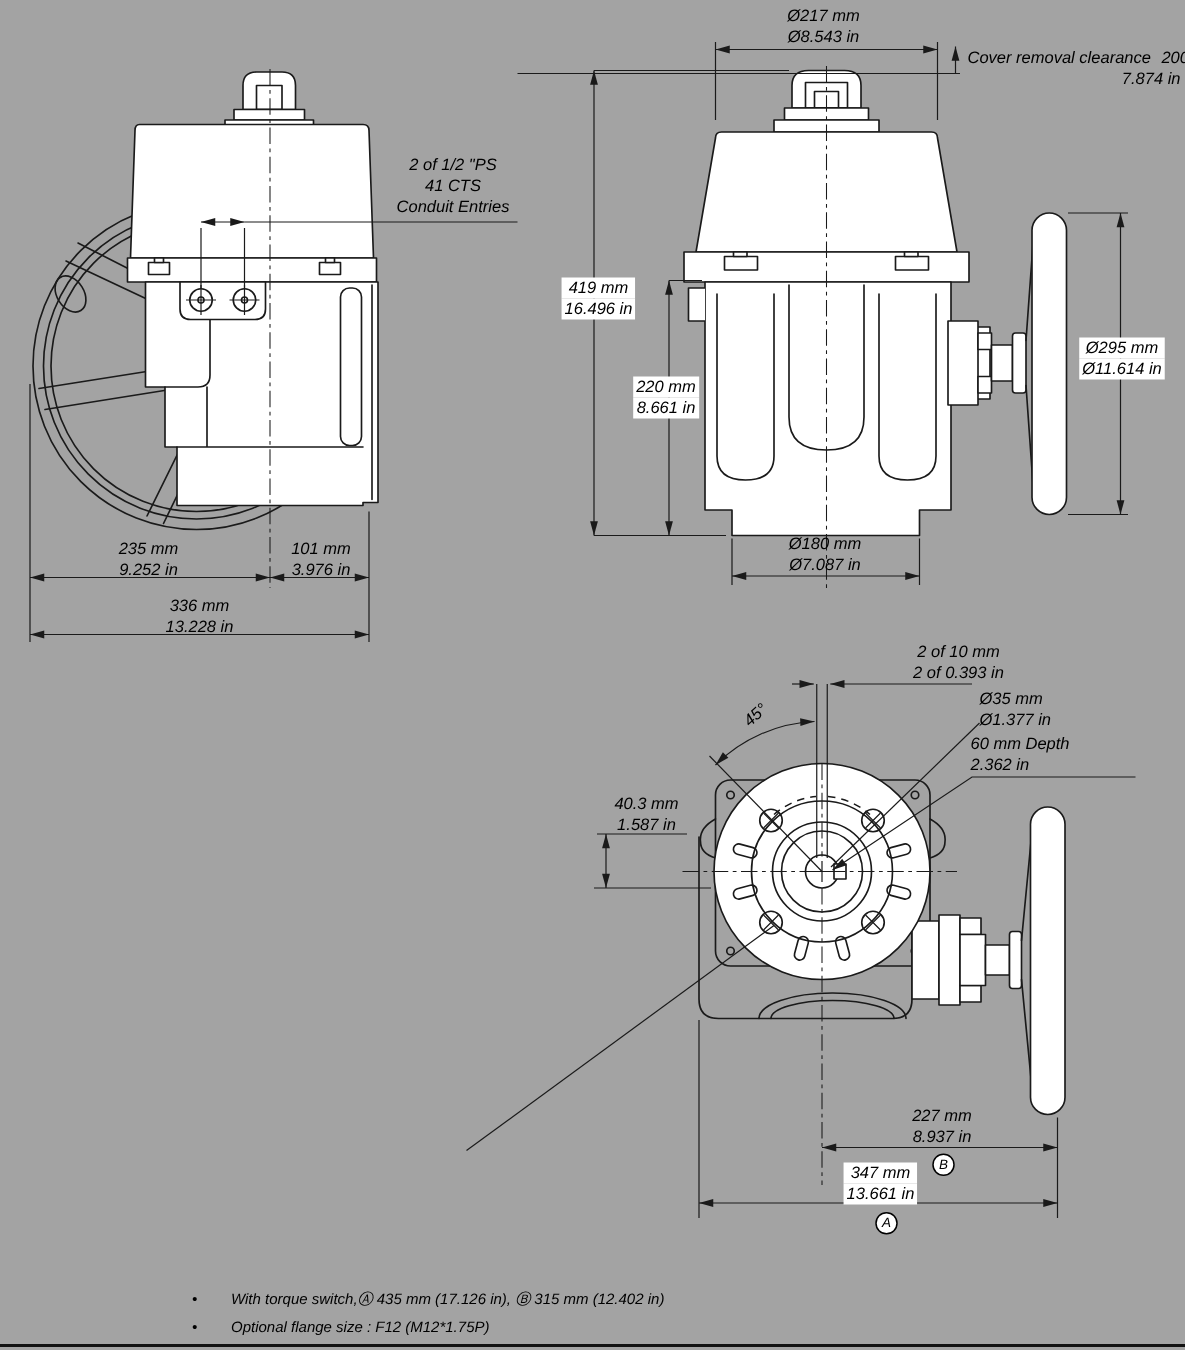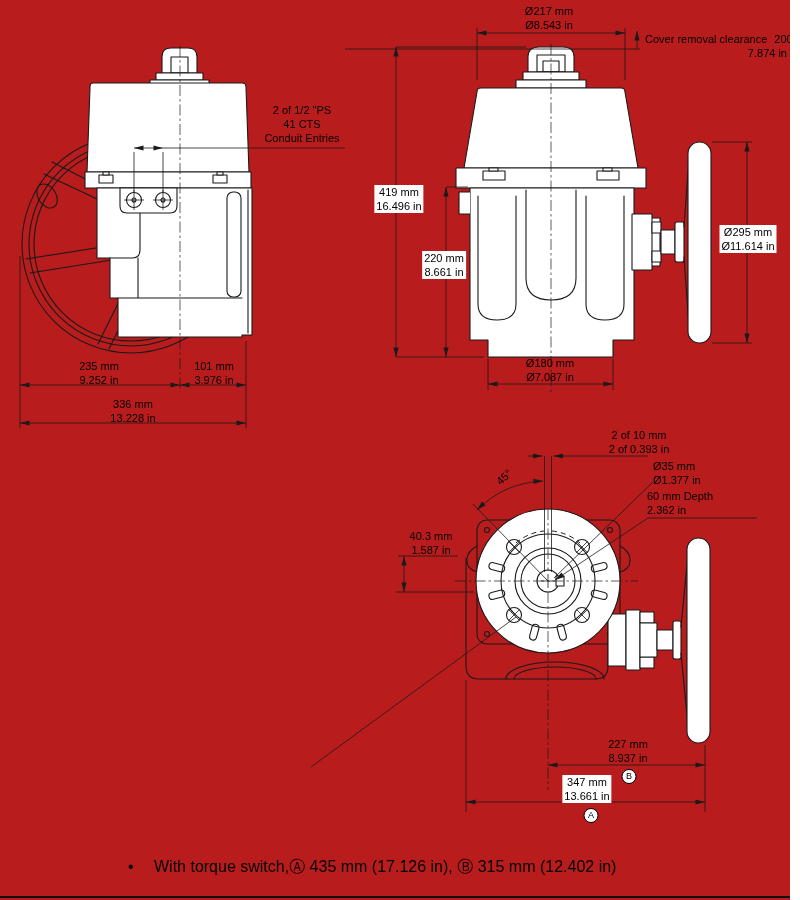--- a/index.html
+++ b/index.html
@@ -1,32 +1,32 @@
 <!DOCTYPE html>
 <html><head>
 <meta charset="utf-8">
 <style>
   html,body{margin:0;padding:0;background:#fff;}
-  #page{position:relative;width:790px;height:900px;background:#b91c1c;overflow:hidden;
-        font-family:"Liberation Sans",sans-serif;color:#000;}
+  #page{position:relative;width:790px;height:900px;background:#a3a3a3;overflow:hidden;
+        font-family:"Liberation Sans",sans-serif;color:#000;font-style:italic;}
   svg{position:absolute;left:0;top:0;}
   .e  {fill:none;stroke:#1a1a1a;stroke-width:1.1;stroke-linejoin:round;stroke-linecap:round;}
   .ew {fill:#ffffff;stroke:#1a1a1a;stroke-width:1.1;stroke-linejoin:round;}
   .d  {fill:none;stroke:#1a1a1a;stroke-width:0.8;}
   .cl {fill:none;stroke:#1a1a1a;stroke-width:0.7;stroke-dasharray:11 3 2.5 3;}
   .da {fill:none;stroke:#1a1a1a;stroke-width:1;stroke-dasharray:5 4;}
   .lb{position:absolute;font-size:11px;line-height:14px;white-space:nowrap;}
   .lb span{display:block;}
   .c{transform:translateX(-50%);text-align:center;}
   .bg{background:#fff;padding:0 2px;}
   .rt{transform:translateX(-50%) rotate(-42deg);}
   .ref{position:absolute;width:13px;height:13px;border:1.2px solid #000;border-radius:50%;
        font-size:9px;line-height:13px;text-align:center;transform:translateX(-50%);background:#fff;}
   .ind{padding-left:28px;}
-  .note{position:absolute;font-size:16px;line-height:19px;white-space:nowrap;}
+  .note{position:absolute;font-size:10px;line-height:19px;white-space:nowrap;}
   .note .blt{display:inline-block;width:26px;text-align:left;}
   #baseline{position:absolute;left:0;top:896px;width:800px;height:2.4px;background:#111;}
   .inl span{display:inline;}
   .gap{margin-left:7px;}
 </style>
 </head>
 <body>
 
 <div id="page">
 
@@ -298,16 +298,19 @@
 
 <div class="lb c" style="left:587px;top:775px;">
   <span class="bg">347 mm</span>
   <span class="bg">13.661 in</span>
 </div>
 <div class="ref" style="left:591px;top:808px;">A</div>
 
 <div class="note" style="left:128px;top:857px;">
   <span class="blt">•</span><span>With torque switch,Ⓐ 435 mm (17.126 in), Ⓑ 315 mm (12.402 in)</span>
 </div>
+<div class="note" style="left:128px;top:876px;">
+  <span class="blt">•</span><span>Optional flange size : F12 (M12*1.75P)</span>
+</div>
 
 <div id="baseline"></div>
 
 </div>
 
 </body></html>

